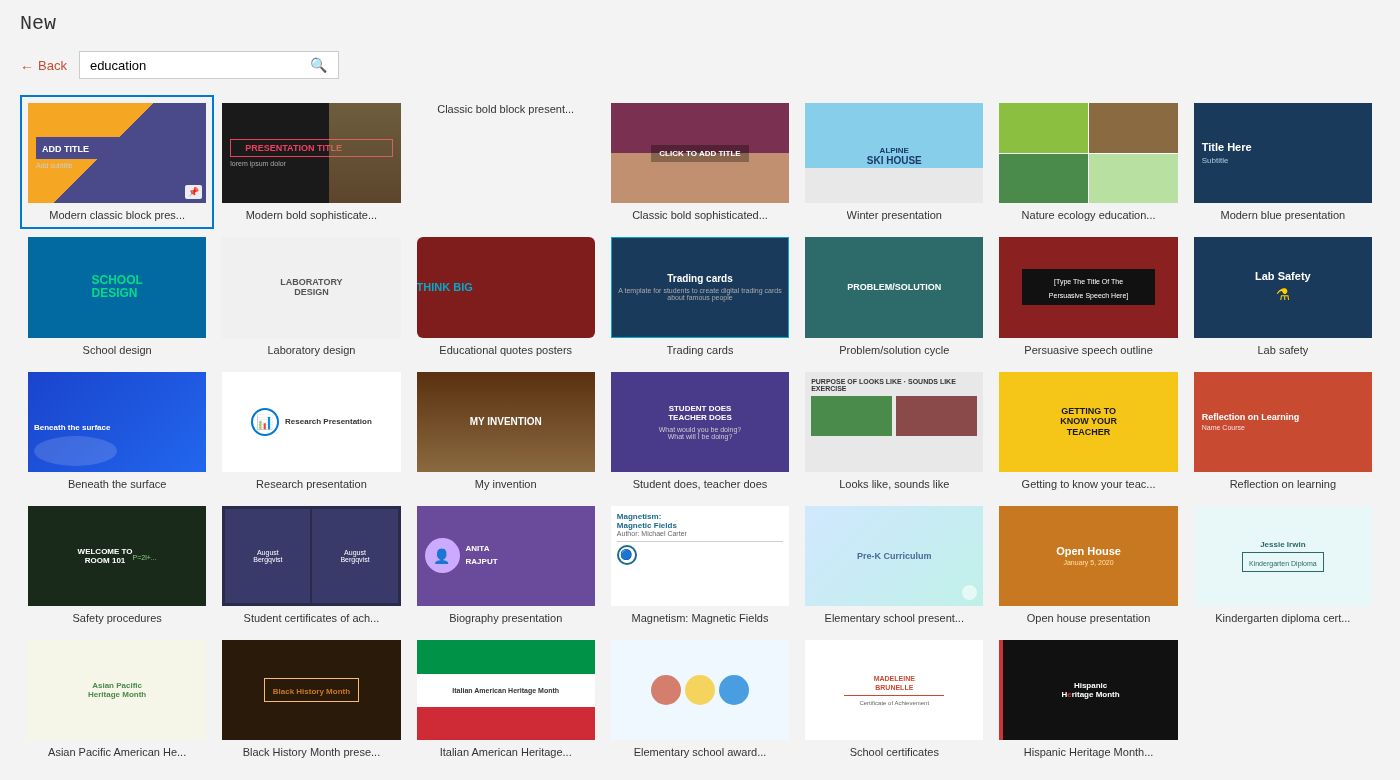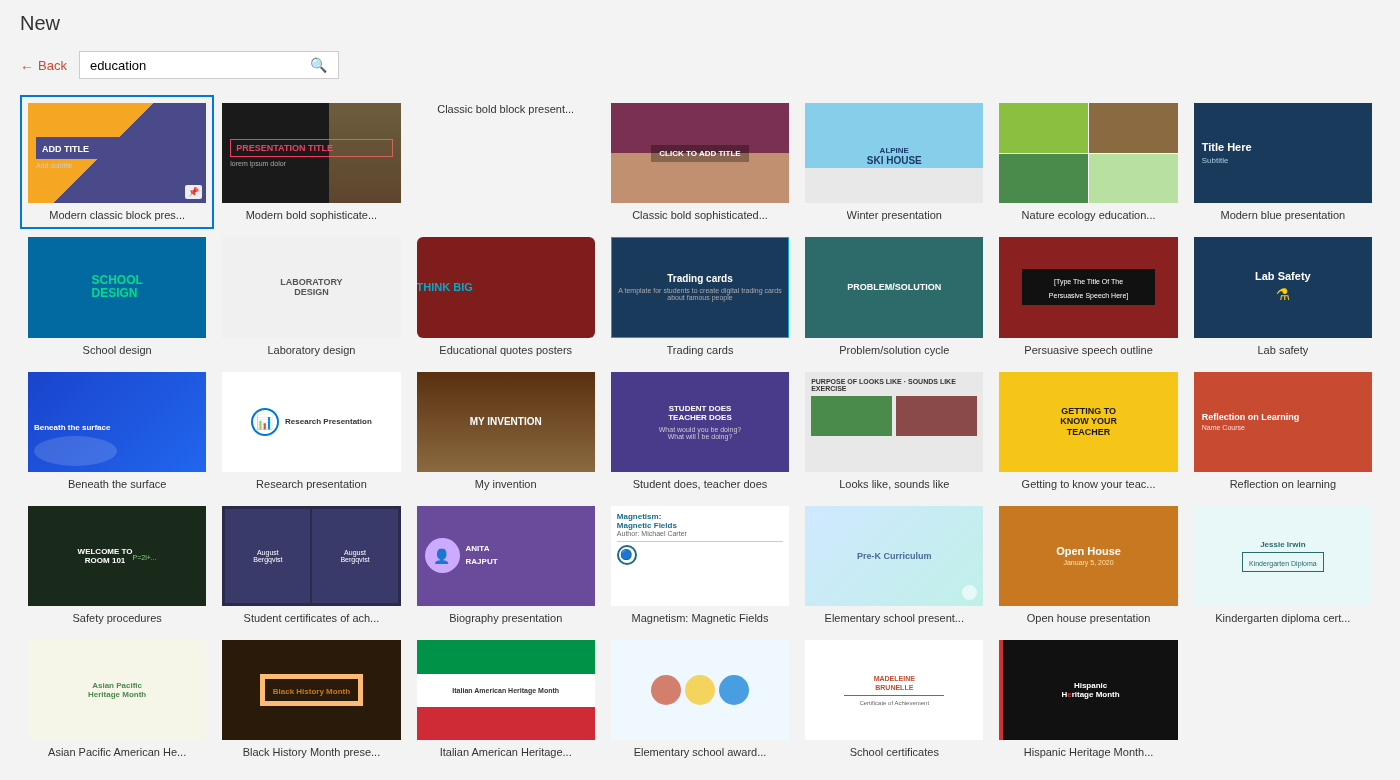--- a/index.html
+++ b/index.html
@@ -1,18 +1,18 @@
 <!DOCTYPE html>
 <html><head>
   <meta charset="utf-8">
   <style>
     * { box-sizing: border-box; margin: 0; padding: 0; }
     body { font-family: 'Segoe UI', Arial, sans-serif; background: #f3f3f3; color: #333; font-size: 12px; }
     
-    .page-header { padding: 12px 36px 6px 20px; background: #f3f3f3; }
+    .page-header { padding: 12px 36px 6px 20px; background: #f3f3f3; font-family: Liberation Mono, monospace; }
     .page-title { font-size: 20px; font-weight: 300; color: #333; margin-bottom: 10px; }
     
     .top-bar { display: flex; align-items: center; gap: 12px; margin-bottom: 16px; padding: 0 20px; }
     .back-btn { display: flex; align-items: center; gap: 4px; color: #c84b31; font-size: 13px; cursor: pointer; background: none; border: none; }
     .back-arrow { font-size: 14px; }
     
     .search-box { display: flex; align-items: center; border: 1px solid #ccc; background: white; padding: 5px 10px; width: 260px; }
     .search-input { border: none; outline: none; font-size: 13px; width: 220px; }
     .search-icon { color: #555; font-size: 14px; }
     
@@ -52,21 +52,21 @@
           <div style="background:#4a4a8a;padding:4px 6px;display:inline-block;"><span style="color:white;font-size:9px;font-weight:bold;">ADD TITLE</span></div>
           <div style="color:#ccc;font-size:7px;margin-top:3px;">Add subtitle</div>
         </div>
       <div class="pin-icon" style="position:absolute;bottom:4px;right:4px;background:rgba(255,255,255,0.9);border-radius:2px;padding:2px 3px;font-size:9px;">📌</div>
     </div>
     <div class="template-label">Modern classic block pres...</div>
   </div>
     <div class="template-item">
     <div class="template-thumb" style="position:relative;">
       <div style="width:100%;height:100%;background:#1a1a1a;display:flex;flex-direction:column;justify-content:center;padding:8px;position:relative;">
-          <div style="color:#f04060;font-size:9px;font-weight:bold;border:1px solid #f04060;padding:3px 5px;display:inline-block;margin-bottom:3px;">PRESENTATION TITLE</div>
+          <div style="color:#f04060;font-size:9px;font-weight:bold;border:1px solid #f04060;padding:3px 14px;display:inline-block;margin-bottom:3px;">PRESENTATION TITLE</div>
           <div style="color:#aaa;font-size:7px;">lorem ipsum dolor</div>
           <div style="position:absolute;right:0;top:0;width:40%;height:100%;background:linear-gradient(to bottom, #c0a060,#a07040);opacity:0.5;"></div>
         </div>
 
     </div>
     <div class="template-label">Modern bold sophisticate...</div>
   </div>
     <div class="template-item">
     <div class="template-label">Classic bold block present...</div>
   </div>
@@ -332,21 +332,21 @@
       <div style="width:100%;height:100%;background:#f5f5e8;display:flex;flex-direction:column;align-items:center;justify-content:center;padding:6px;">
           <span style="color:#4a8a4a;font-size:8px;font-weight:bold;text-align:center;">Asian Pacific<br>Heritage Month</span>
         </div>
 
     </div>
     <div class="template-label">Asian Pacific American He...</div>
   </div>
     <div class="template-item">
     <div class="template-thumb" style="position:relative;">
       <div style="width:100%;height:100%;background:#2a1a0a;display:flex;flex-direction:column;align-items:center;justify-content:center;padding:6px;">
-          <div style="border:5px solid #fdba74;padding:4px 8px;"><span style="color:#c87820;font-size:8px;font-weight:bold;text-align:center;">Black History Month</span></div>
+          <div style="border:1px solid #fdba74;padding:4px 8px;"><span style="color:#c87820;font-size:8px;font-weight:bold;text-align:center;">Black History Month</span></div>
         </div>
 
     </div>
     <div class="template-label">Black History Month prese...</div>
   </div>
     <div class="template-item">
     <div class="template-thumb" style="position:relative;">
       <div style="width:100%;height:100%;display:flex;flex-direction:column;">
           <div style="flex:1;background:#009246;display:flex;align-items:center;justify-content:center;"></div>
           <div style="flex:1;background:white;display:flex;align-items:center;justify-content:center;">

